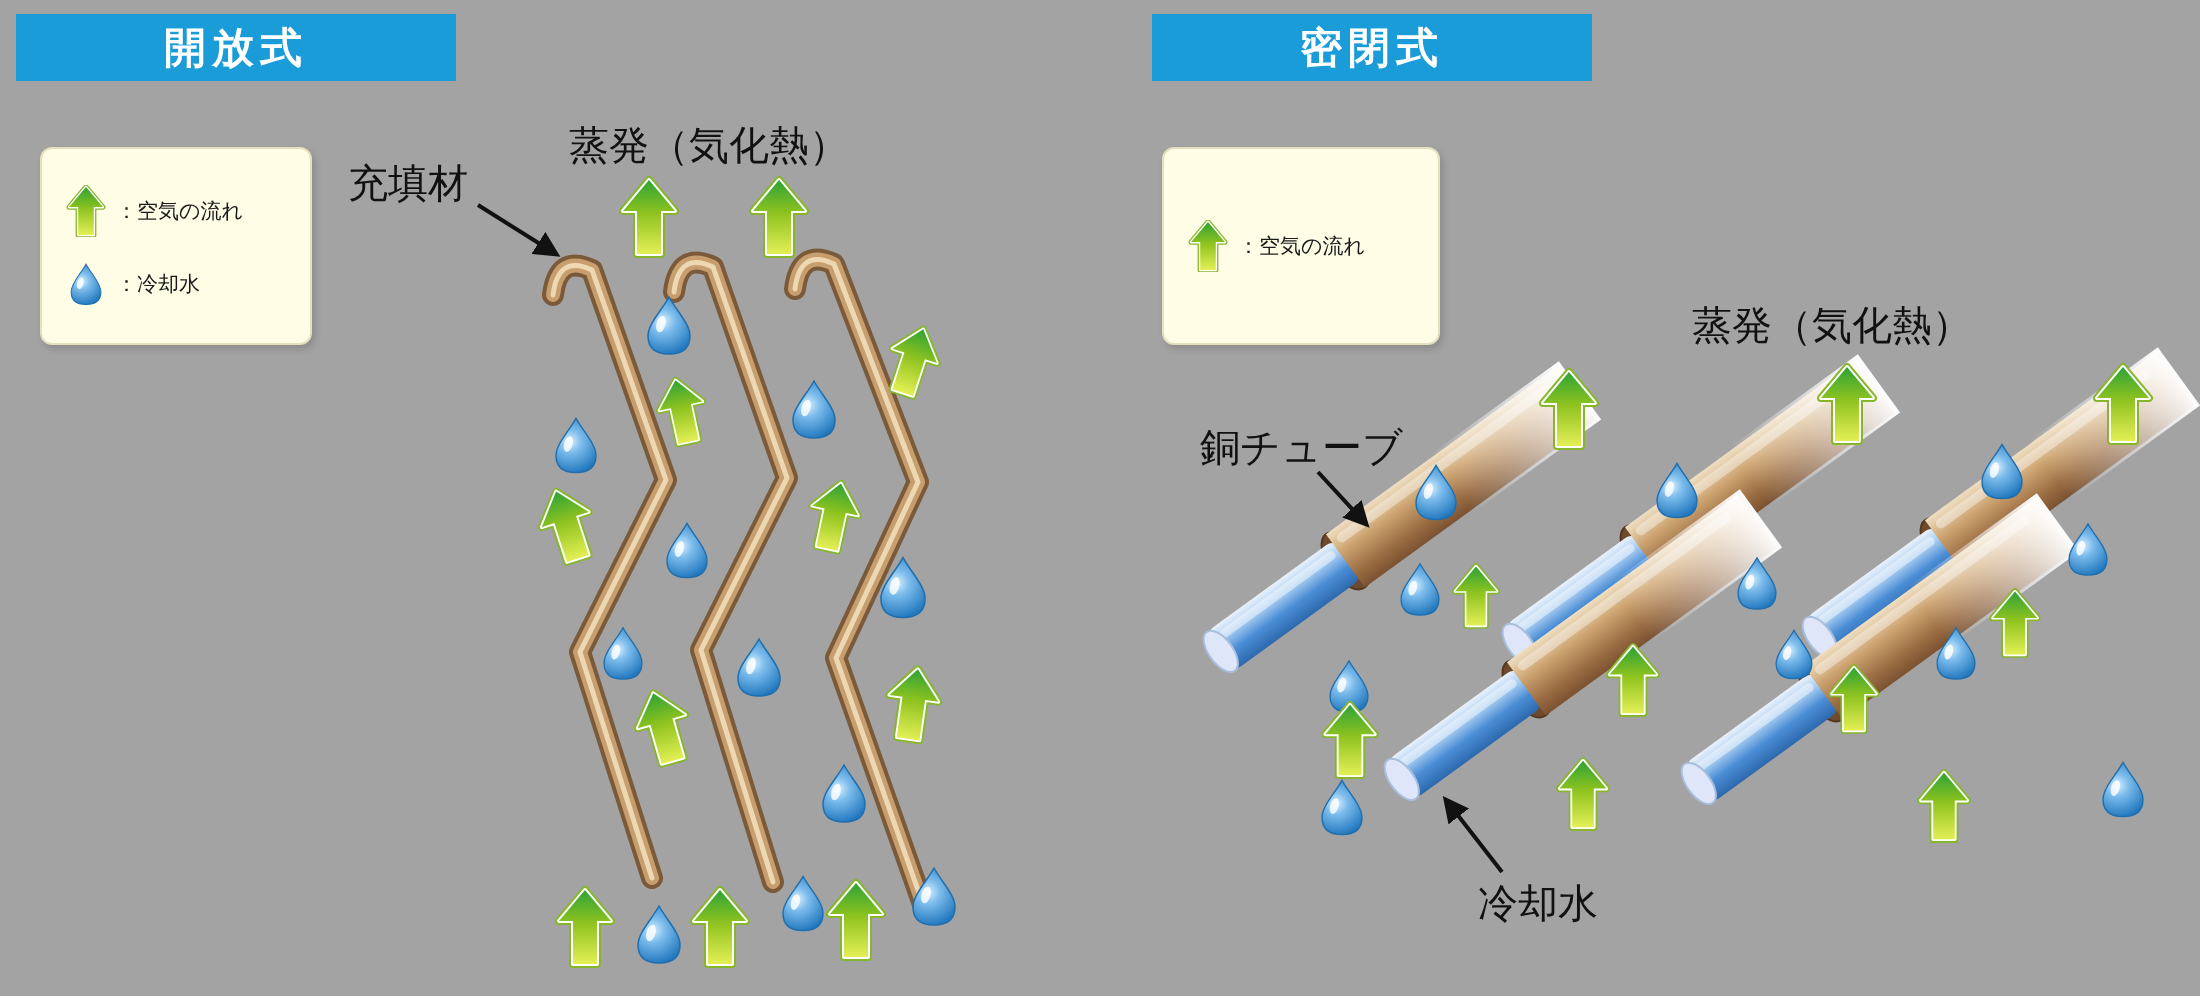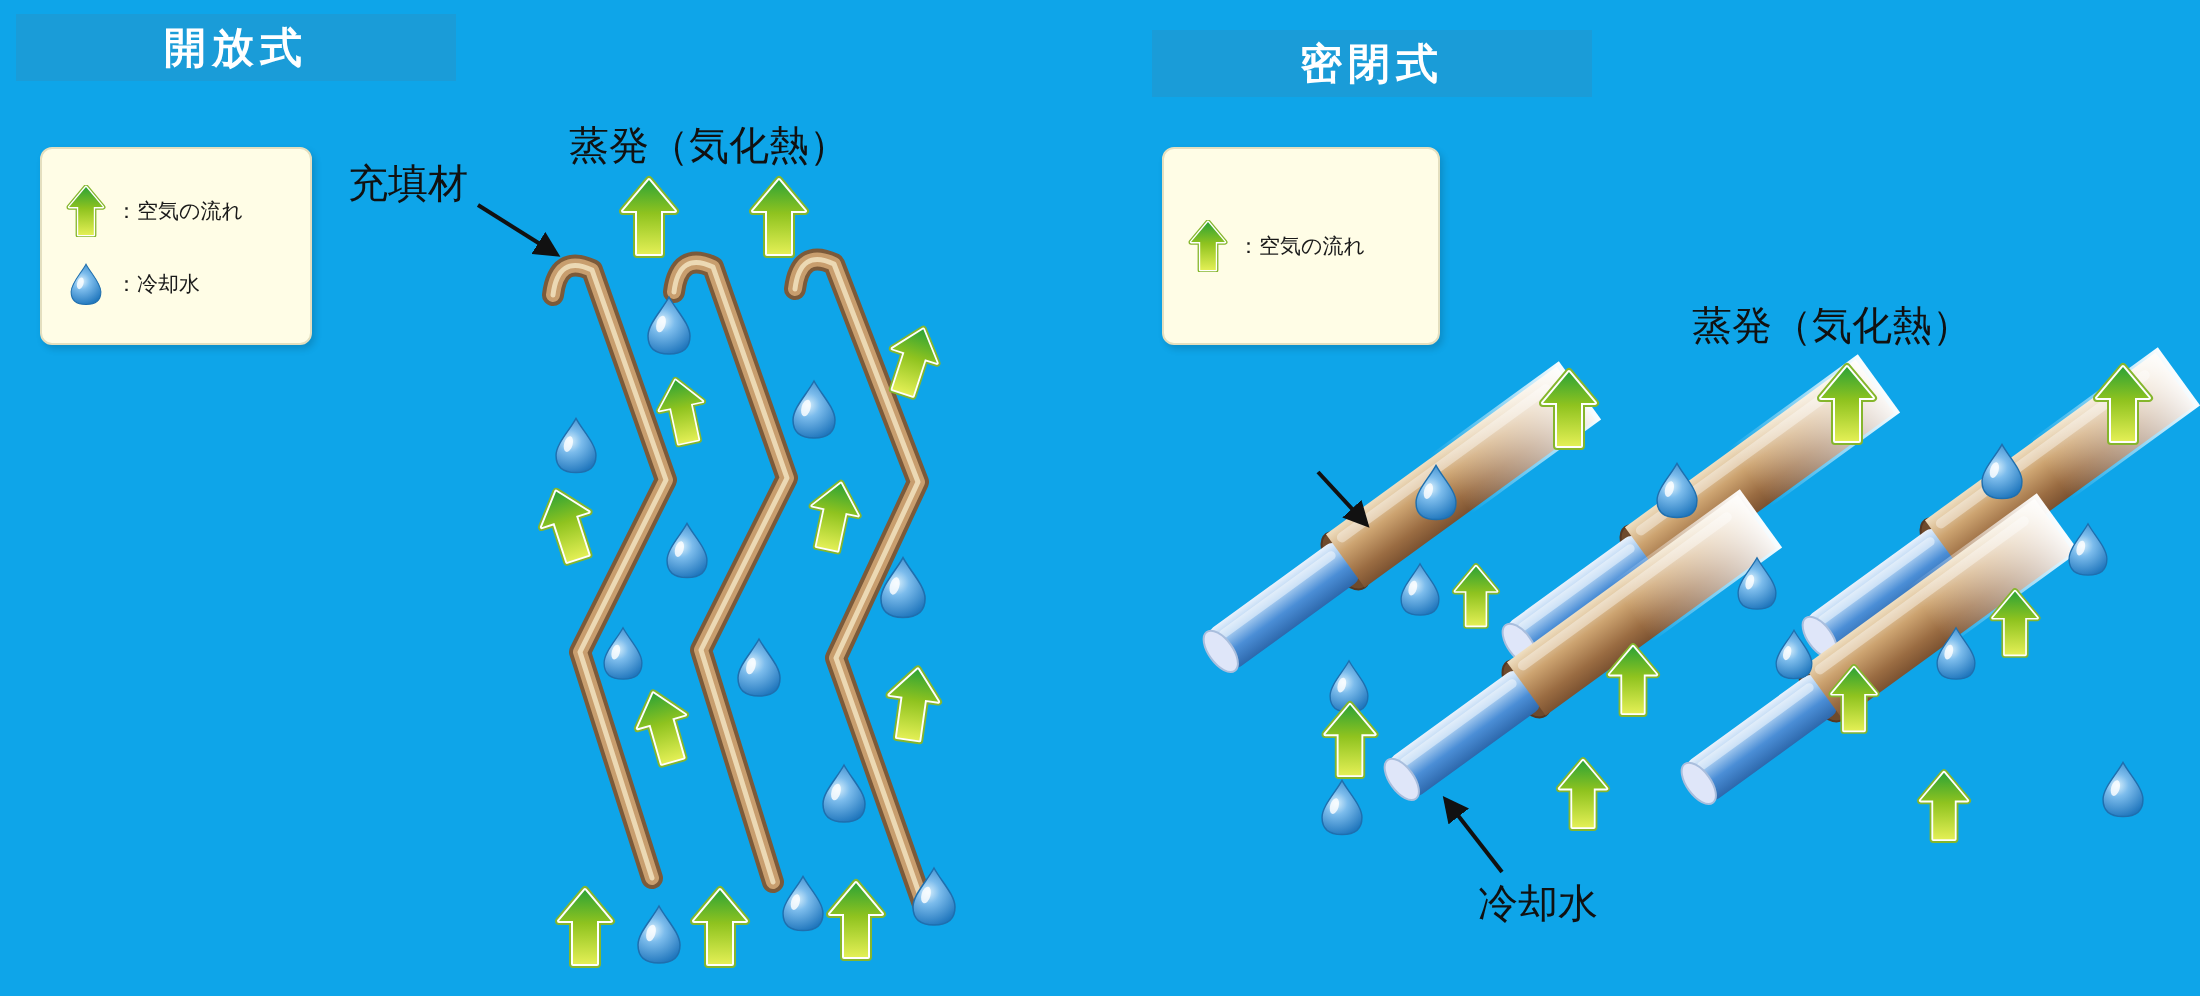--- a/index.html
+++ b/index.html
@@ -1,26 +1,26 @@
 <!DOCTYPE html>
 <html><head>
 <meta charset="utf-8">
 <style>
   html,body{margin:0;padding:0;background:#ffffff;}
   .stage{
-    position:relative;width:2200px;height:996px;background:#0ea5e9;overflow:hidden;
+    position:relative;width:2200px;height:996px;background:#a3a3a3;overflow:hidden;
     font-family:"Liberation Sans","DejaVu Sans",sans-serif;color:#111;
   }
   .banner{
     position:absolute;height:67px;background:#1A9CD8;color:#fff;
     display:flex;align-items:center;justify-content:center;
     font-size:42px;font-weight:bold;letter-spacing:6px;
   }
   #banner-left{left:16px;top:14px;width:440px;}
-  #banner-right{left:1152px;top:14px;width:440px;margin-top:16px;}
+  #banner-right{left:1152px;top:14px;width:440px;}
   .legend{
     position:absolute;width:272px;height:198px;background:#FFFDE6;
     border:2px solid #e4dfbf;border-radius:12px;box-shadow:3px 4px 7px rgba(0,0,0,.15);
     box-sizing:border-box;display:flex;flex-direction:column;justify-content:center;
     gap:24px;padding-left:20px;
   }
   #legend-left{left:40px;top:147px;}
   #legend-right{left:1162px;top:147px;width:278px;}
   .legend-row{display:flex;align-items:center;gap:6px;font-size:21px;color:#1a1a1a;white-space:nowrap;}
   .legend-row .icon-box{display:flex;align-items:center;justify-content:center;width:48px;}
@@ -211,16 +211,17 @@
     <div class="legend-row">
       <span class="icon-box">
         <svg width="40" height="52" viewBox="-30 -40 60 80">
             <use href="#arrowG"></use>
           </svg>
       </span>
       <span>：空気の流れ</span>
     </div>
   </div>
 
+  <div class="diagram-label" id="label-copper-tube">銅チューブ</div>
   <div class="diagram-label" id="label-evap-right">蒸発（気化熱）</div>
   <div class="diagram-label" id="label-cooling-water">冷却水</div>
 
 </div>
 
 </body></html>

